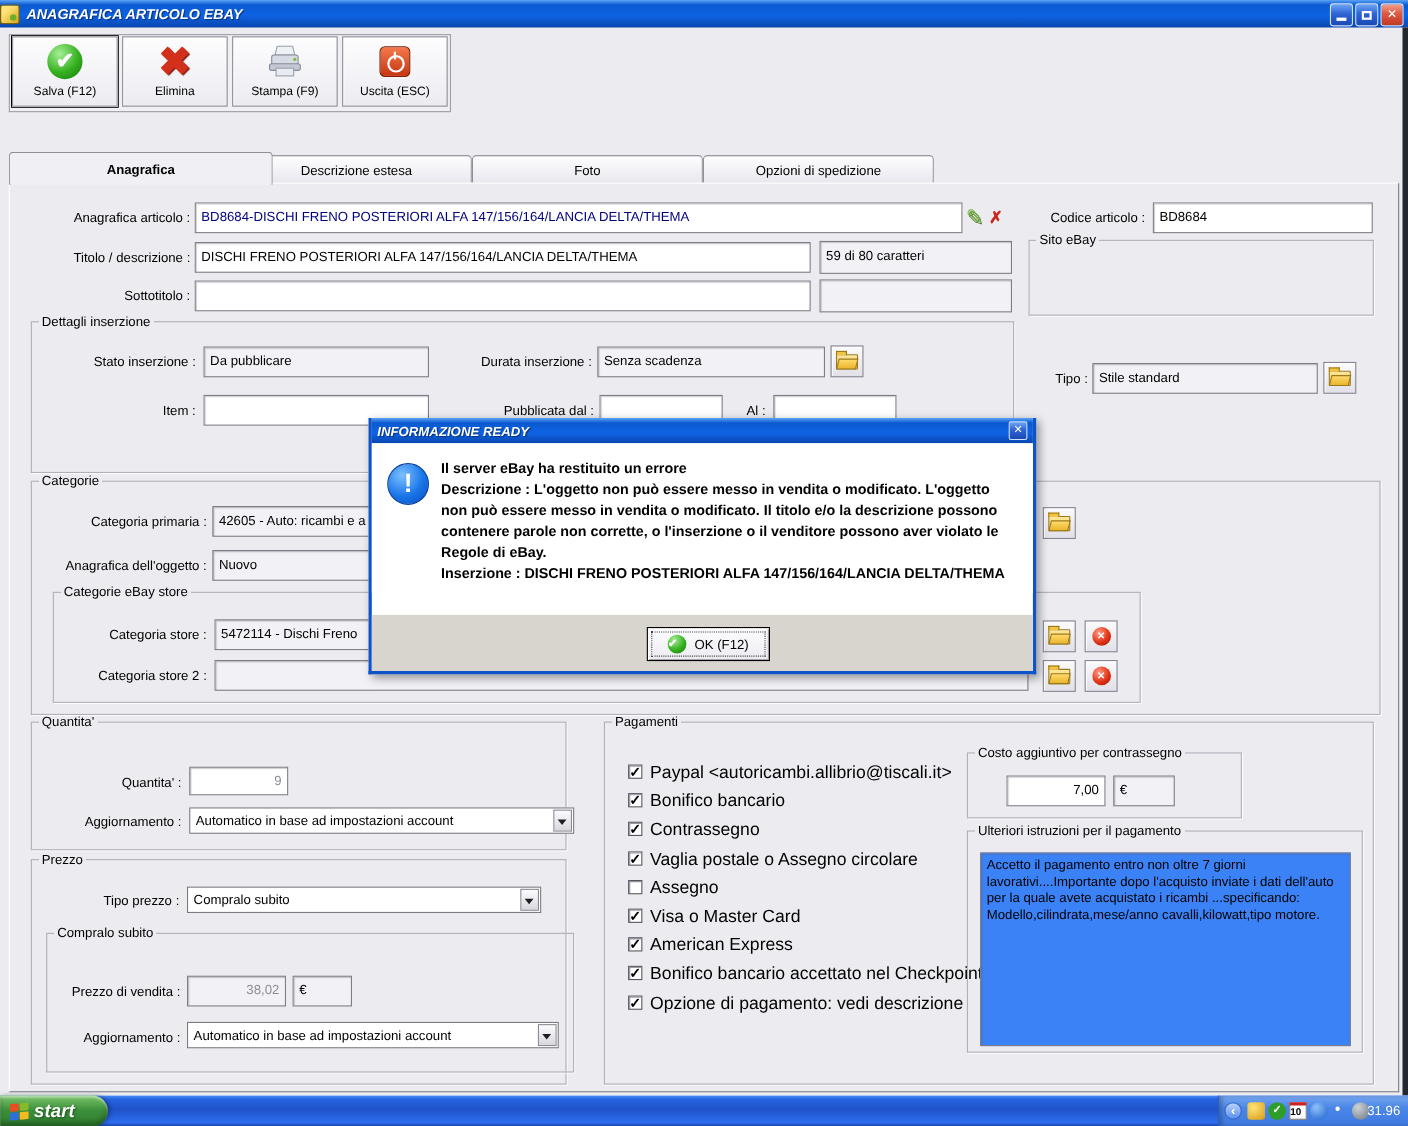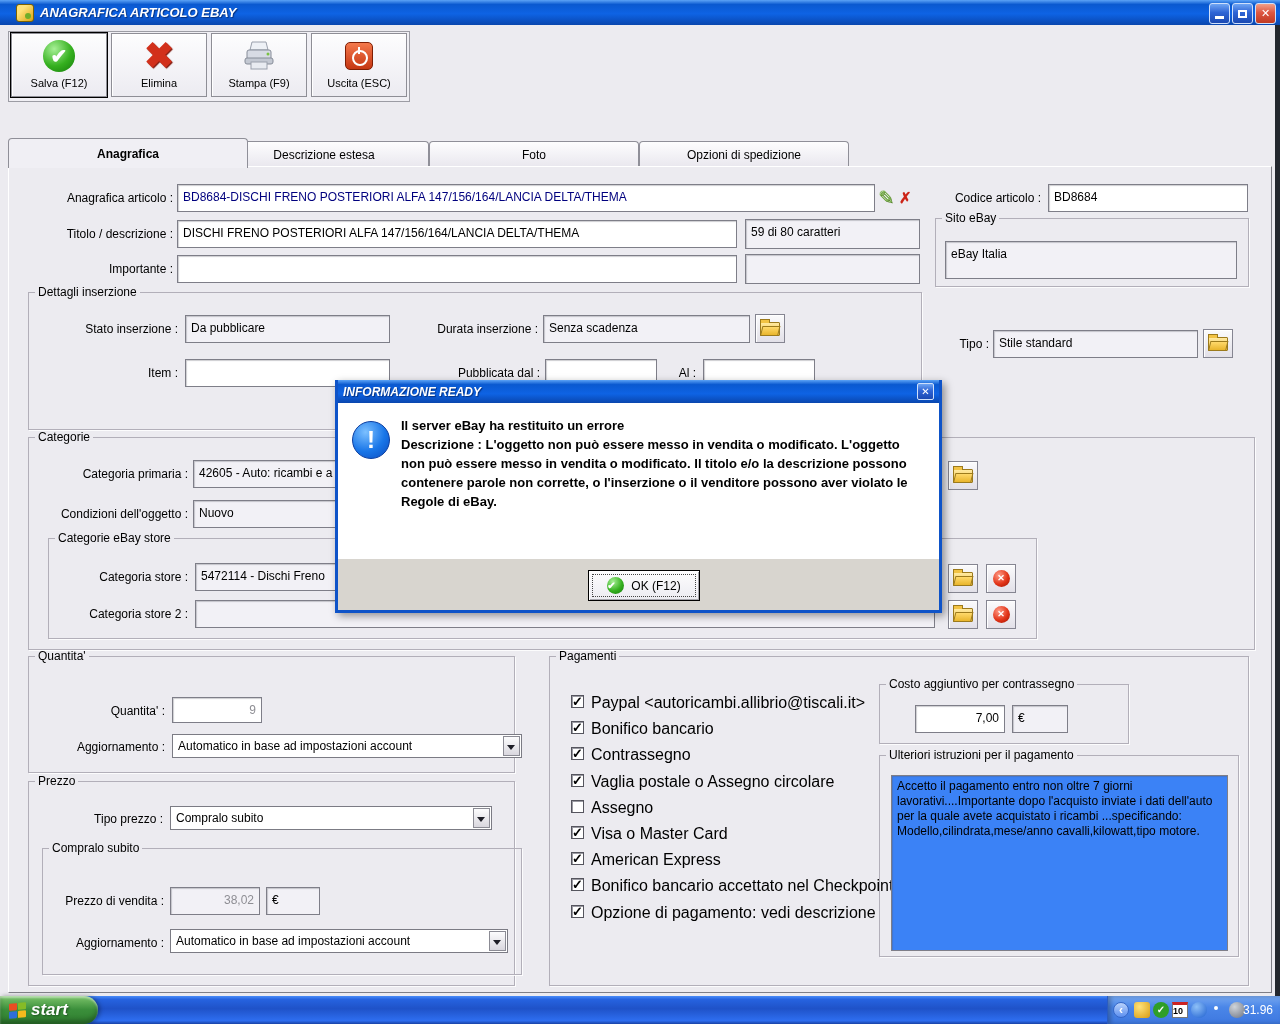--- a/index.html
+++ b/index.html
@@ -2,21 +2,21 @@
 <html><head>
 <meta charset="utf-8">
 <style>
   html,body{margin:0;padding:0}
   #screen{position:relative;width:1280px;height:1024px;background:#ECEBF0;overflow:hidden;
           font-family:"Liberation Sans",sans-serif;color:#000}
 
   
   #titlebar{position:absolute;left:0;top:0;width:1280px;height:25px;
     background:linear-gradient(180deg,#5CA3F6 0%,#0A59D0 18%,#0E63E4 55%,#0946AE 100%);
-    display:flex;align-items:center;gap:6px;padding:0 16px;box-sizing:border-box}
+    display:flex;align-items:center;gap:6px;padding:0 0;box-sizing:border-box}
   .appicon{width:16px;height:16px;background:linear-gradient(135deg,#ffe27a 30%,#d9a514);
     border:1px solid #7c6100;border-radius:3px;position:relative}
   .appicon::after{content:"";position:absolute;right:2px;bottom:2px;width:6px;height:6px;
     background:#6fae2a;border-radius:50%}
   #title-text{color:#fff;font-weight:bold;font-size:13px;text-shadow:1px 1px 1px #05307e;font-style:italic}
   #win-controls{position:absolute;right:4px;top:3px;display:flex;gap:2px}
   .wbtn{width:21px;height:21px;border-radius:3px;border:1px solid #cfe0fb;
     background:linear-gradient(#6FA5F3,#2E64D5 45%,#1B49B2);color:#fff;text-align:center;
     font-size:11px;line-height:19px;box-sizing:border-box;position:relative}
   .wbtn.close{background:linear-gradient(#F2A089,#DD5742 45%,#C03A22)}
@@ -203,23 +203,22 @@
   <span class="smallx" style="left:899px;top:189px">✗</span>
   <div class="lbl" style="left:933px;top:191px;width:108px">Codice articolo :</div>
   <div class="tb" style="left:1048px;top:184px;width:200px;height:28px">BD8684</div>
 
   <div class="lbl" style="left:28px;top:227px;width:145px">Titolo / descrizione :</div>
   <div class="tb" style="left:177px;top:220px;width:560px;height:28px">DISCHI FRENO POSTERIORI ALFA 147/156/164/LANCIA DELTA/THEMA</div>
   <div class="tb ro" style="left:745px;top:219px;width:175px;height:30px">59 di 80 caratteri</div>
   <fieldset style="left:935px;top:211px;width:312px;height:74px">
     <legend>Sito eBay</legend>
   </fieldset>
-  <div class="tb ro" style="left:945px;top:241px;width:292px;height:38px">eBay Italia</div>
-
-  <div class="lbl" style="left:28px;top:262px;width:145px">Importante :</div>
+
+  <div class="lbl" style="left:28px;top:262px;width:145px">Sottotitolo :</div>
   <div class="tb" style="left:177px;top:255px;width:560px;height:28px"></div>
   <div class="tb ro" style="left:745px;top:254px;width:175px;height:30px"></div>
 
   <fieldset style="left:28px;top:285px;width:892px;height:143px">
     <legend>Dettagli inserzione</legend>
   </fieldset>
   <div class="lbl" style="left:60px;top:322px;width:118px">Stato inserzione :</div>
   <div class="tb ro" style="left:185px;top:315px;width:205px;height:28px">Da pubblicare</div>
   <div class="lbl" style="left:420px;top:322px;width:118px">Durata inserzione :</div>
   <div class="tb ro" style="left:543px;top:315px;width:207px;height:28px">Senza scadenza</div>
@@ -240,21 +239,21 @@
     </div>
 
   <fieldset style="left:28px;top:430px;width:1225px;height:218px">
     <legend>Categorie</legend>
   </fieldset>
   <div class="lbl" style="left:40px;top:467px;width:148px">Categoria primaria :</div>
   <div class="tb ro" style="left:193px;top:460px;width:747px;height:28px">42605 - Auto: ricambi e a</div>
   <div class="sbtn" style="left:948px;top:461px">
       <span class="folder"></span>
     </div>
-  <div class="lbl" style="left:40px;top:507px;width:148px">Condizioni dell'oggetto :</div>
+  <div class="lbl" style="left:40px;top:507px;width:148px">Anagrafica dell'oggetto :</div>
   <div class="tb ro" style="left:193px;top:500px;width:747px;height:28px">Nuovo</div>
   <fieldset style="left:48px;top:531px;width:987px;height:106px">
     <legend>Categorie eBay store</legend>
   </fieldset>
   <div class="lbl" style="left:60px;top:570px;width:128px">Categoria store :</div>
   <div class="tb ro" style="left:195px;top:563px;width:740px;height:28px">5472114 - Dischi Freno</div>
   <div class="sbtn" style="left:948px;top:564px">
       <span class="folder"></span>
     </div>
   <div class="sbtn" style="left:986px;top:564px">
@@ -336,20 +335,21 @@
   <div id="dialog">
     <div id="dialog-title">
       <span>INFORMAZIONE READY</span>
     </div>
     <span class="dbtn-close">✕</span>
     <div id="dialog-body">
       <span class="info-icon">!</span>
       <div id="dialog-text">
         <div>Il server eBay ha restituito un errore</div>
         <div>Descrizione : L'oggetto non può essere messo in vendita o modificato. L'oggetto non può essere messo in vendita o modificato. Il titolo e/o la descrizione possono contenere parole non corrette, o l'inserzione o il venditore possono aver violato le Regole di eBay.</div>
+        <div>Inserzione : DISCHI FRENO POSTERIORI ALFA 147/156/164/LANCIA DELTA/THEMA</div>
       </div>
     </div>
     <div id="dialog-footer"></div>
     <div id="ok-btn">
       <span class="ic-ok"></span>
       <span>OK (F12)</span>
     </div>
   </div>
 
   <div id="taskbar">

